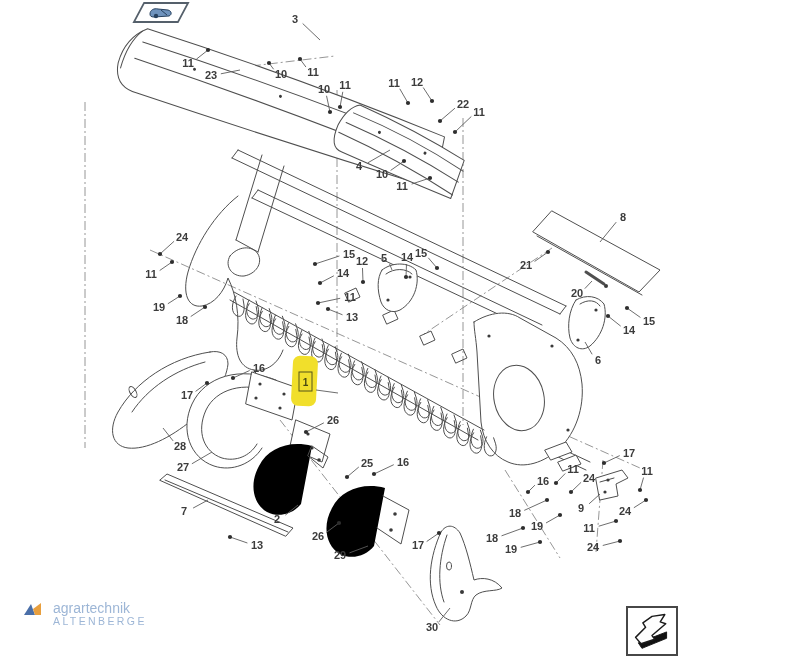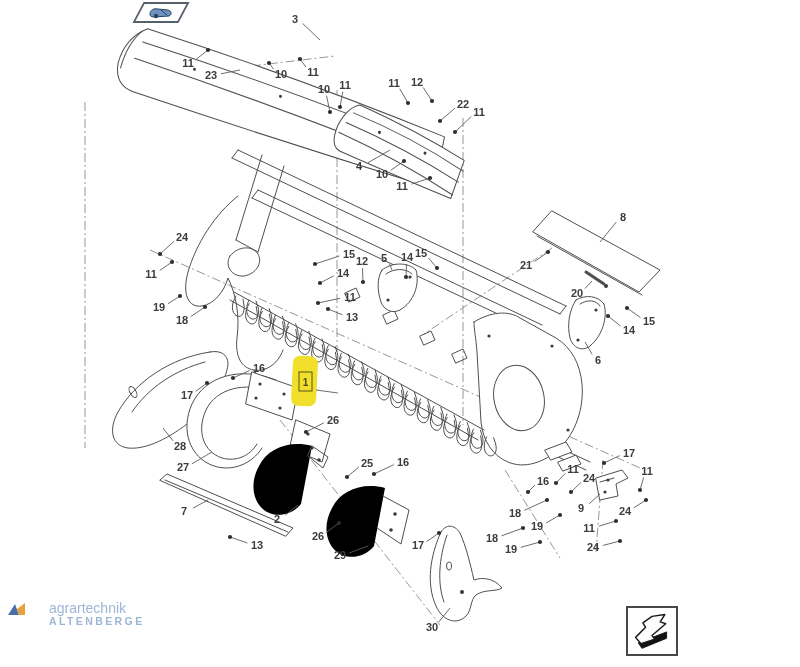--- a/index.html
+++ b/index.html
@@ -21,23 +21,23 @@
   .hl-tag{fill:none;stroke:#55551a;stroke-width:1;}
   .hl-num{font:bold 10px "Liberation Sans",sans-serif;fill:#4a4a12;text-anchor:middle;dominant-baseline:central;}
   
   .badge-tl{position:absolute;left:138px;top:2px;width:42px;height:17px;border:2px solid #55606b;
             background:#fff;transform:skewX(-28deg);display:flex;align-items:center;justify-content:center;}
   .badge-tl svg{transform:skewX(28deg);}
   
   .badge-br{position:absolute;left:626px;top:606px;width:48px;height:46px;border:2px solid #474747;
             background:#fff;display:flex;align-items:center;justify-content:center;}
   
-  .logo{position:absolute;left:8px;top:601px;display:flex;align-items:flex-start;gap:17px;}
+  .logo{position:absolute;left:24px;top:601px;display:flex;align-items:flex-start;gap:5px;}
   .logo-text .l1{font-size:14px;color:#9db6d6;line-height:14px;}
-  .logo-text .l2{font-size:10.5px;font-weight:bold;letter-spacing:2.4px;color:#9db6d6;line-height:12px;}
+  .logo-text .l2{font-size:10.5px;font-weight:normal;letter-spacing:2.4px;color:#9db6d6;line-height:12px;}
 </style>
 </head>
 <body>
 
 <div class="stage">
 
   <svg id="diagram-svg" width="800" height="667" viewBox="0 0 800 667">
     <defs>
       <path id="tine" d="M0,0 C-5,8 -5,17 1,20 C6,22 9,16 8,9 L7,3 M13,4 C9,12 10,21 16,23 C21,24 24,18 22,11 L20,5" stroke="#4f4f4f" stroke-width="1" fill="none" stroke-linecap="round"></path>
       <path id="hook" d="M60,6 C38,0 16,8 7,26 C-3,44 1,64 15,72 C27,78 41,74 49,64 M56,16 C40,11 24,17 16,31 C8,45 11,58 21,64 C29,68 38,66 44,59"></path>

